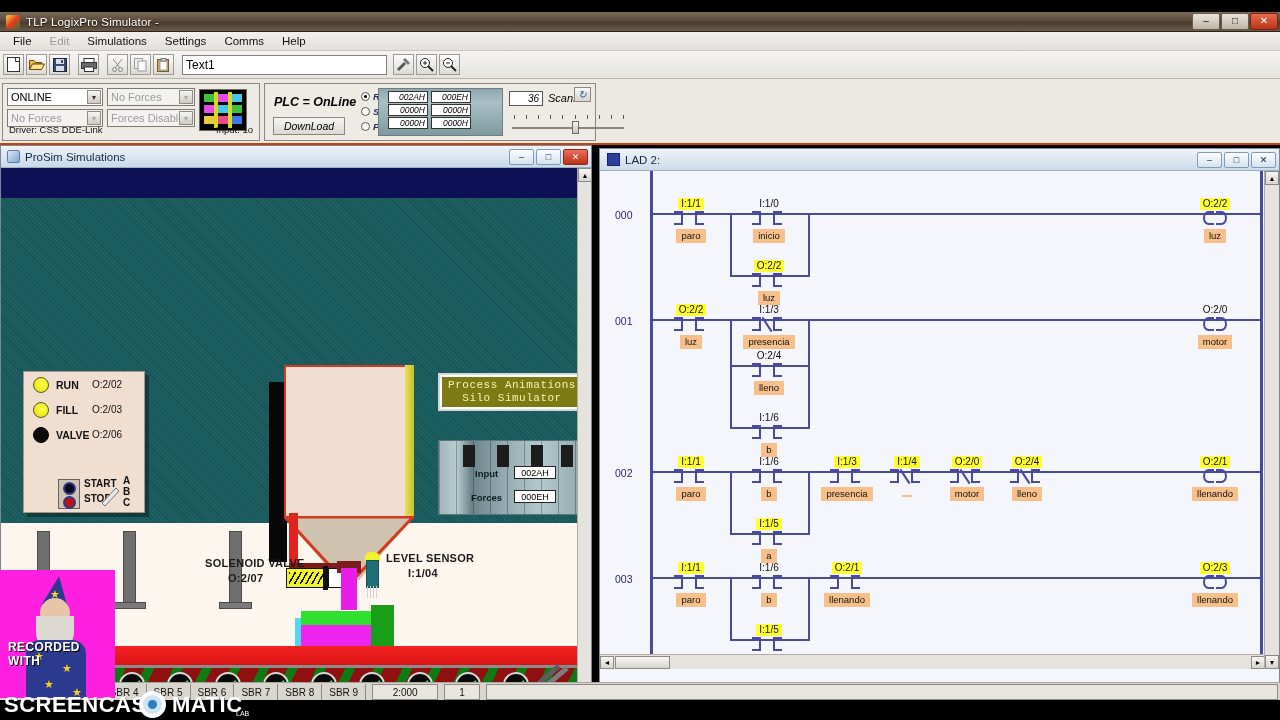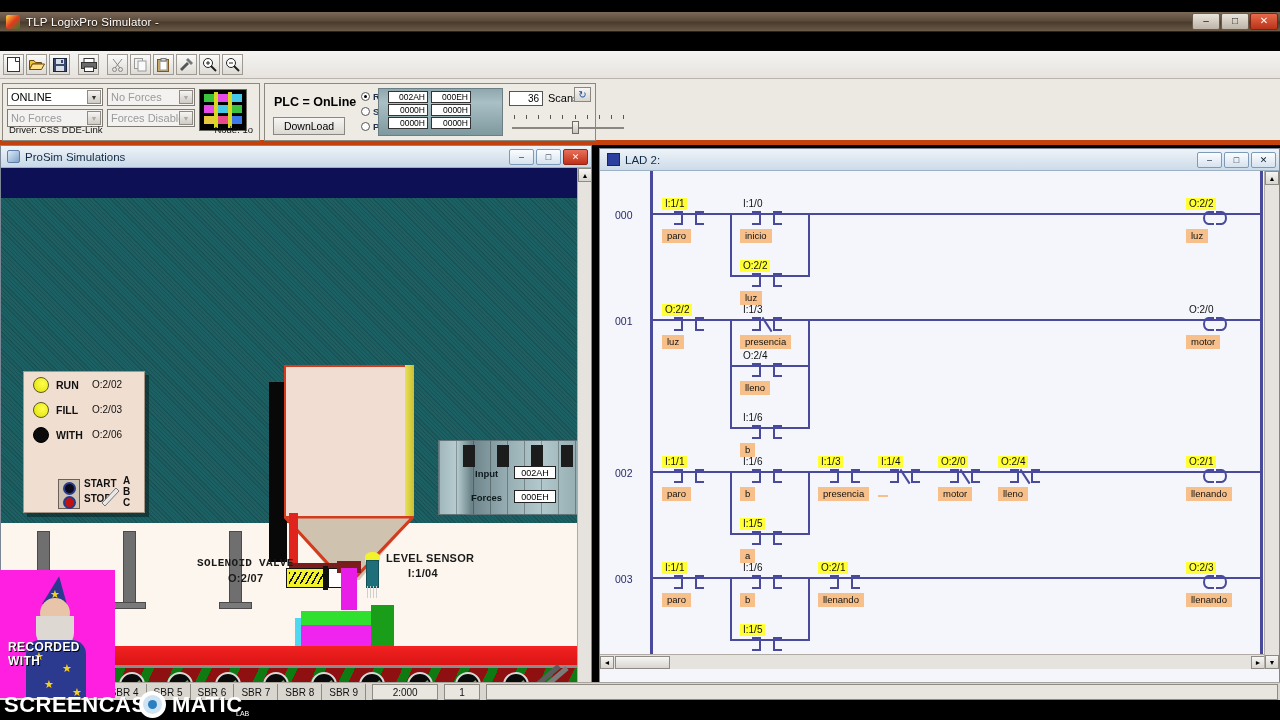--- a/index.html
+++ b/index.html
@@ -56,38 +56,38 @@
     font-size: 12px; color: #333; position: relative; }
   .tsep { width: 6px; }
   .text-field {
     width: 205px; height: 20px; margin-left: 6px; margin-right: 6px;
     border: 1px solid #7f7f7f; background: #fff; font-size: 12px;
     padding: 1px 3px; color: #000; font-family: "Liberation Sans", sans-serif;
   }
 
   
   .ctrlstrip { position: absolute; left:0; top:79px; width:1280px; height:66px;
-    background:#ece9e3; border-bottom:5px solid #c2410c; }
+    background:#ece9e3; border-bottom:2px solid #c2410c; }
   .panel-a { position:absolute; left:2px; top:4px; width:258px; height:58px;
     border:1px solid #8c8880; background:#eeebe5; }
   .sel { position:absolute; height:18px; border:1px solid #7d7a74;
     background:#fff; font-size:11px; color:#000; padding:1px 3px;
     display:flex; align-items:center; }
   .sel .arrow { position:absolute; right:1px; top:1px; width:14px; height:14px;
     background:linear-gradient(to bottom,#f6f5f3,#cfcbc4); border:1px solid #8f8b84;
     display:flex; align-items:center; justify-content:center; font-size:7px; color:#333; }
   .sel.dis { color:#9a9a9a; background:#f3f2f0; }
   .sel.dis .arrow { color:#aaa; }
   .driver-line { position:absolute; left:6px; top:40px; font-size:9.5px; color:#111; }
   .node-line { position:absolute; right:6px; top:40px; font-size:9.5px; color:#111; }
   .ladicon { position:absolute; left:196px; top:5px; width:48px; height:42px;
     background:#000; border:1px solid #6a6760; overflow:hidden; }
 
   .panel-b { position:absolute; left:264px; top:4px; width:332px; height:58px;
-    border:1px solid #8c8880; background:#eeebe5; }
+    border:1px solid #8c8880; background:#eeebe5;font-style:italic; }
   .plc-label { position:absolute; left:9px; top:11px; font-size:12.5px; font-weight:bold; color:#000; }
   .dl-btn { position:absolute; left:8px; top:33px; width:72px; height:18px;
     border:1px solid #8a8680; background:linear-gradient(to bottom,#f7f6f4,#dcd9d3);
     font-size:10.5px; color:#000; display:flex; align-items:center; justify-content:center; }
   .mode-col { position:absolute; left:96px; top:5px; width:46px; }
   .mode-row { display:flex; align-items:center; height:15px; }
   .radio { width:9px; height:9px; border:1px solid #555; border-radius:50%;
     background:#fff; margin-right:3px; position:relative; }
   .radio.on::after { content:''; position:absolute; left:2px; top:2px; width:3px;height:3px;
     border-radius:50%; background:#000; }
@@ -266,21 +266,21 @@
     background:#f4f6fb; overflow:hidden; }
   .rail-l { position:absolute; left:50px; top:0px; width:3px; height:498px; background:#4a4a9c; }
   .rail-r { position:absolute; left:660px; top:0px; width:3px; height:498px; background:#4a4a9c; }
 
   .rung { position:absolute; left:0; width:665px; }
   .rungnum { position:absolute; left:15px; font-size:10.5px; color:#2a2a6a; }
   .wire { position:absolute; background:#4a4a9c; }
   .wire.h { height:2px; }
   .wire.v { width:2px; }
 
-  .elem { position:absolute; width:58px; }
+  .elem { position:absolute; width:58px; text-align:center; }
   .tag { display:inline-block; font-size:10px; color:#111; padding:0 3px; line-height:12px;
     white-space:nowrap; }
   .tag.hl { background:#ffff33; }
   .cmt { display:inline-block; background:#f7c08a; font-size:9.5px; color:#111;
     padding:1px 5px; line-height:12px; white-space:nowrap; margin-top:1px; }
   .contact { height:14px; position:relative; }
   .cbar { position:absolute; top:0; width:2px; height:14px; background:#4a4a9c; }
   .chook { position:absolute; width:7px; height:2px; background:#4a4a9c; }
   .slash { position:absolute; left:20px; top:-1px; width:2px; height:17px; background:#4a4a9c;
     transform:rotate(-33deg); transform-origin:center; }
@@ -349,20 +349,28 @@
   <div class="titlebar">
     <div class="tb-icon"></div>
     <div class="tb-title">TLP LogixPro Simulator  -</div>
     <div class="tb-btns">
       <div class="tb-btn">–</div>
       <div class="tb-btn">□</div>
       <div class="tb-btn close">✕</div>
     </div>
   </div>
 
+  <div class="menubar">
+    <div class="menu-item">File</div>
+    <div class="menu-item disabled">Edit</div>
+    <div class="menu-item">Simulations</div>
+    <div class="menu-item">Settings</div>
+    <div class="menu-item">Comms</div>
+    <div class="menu-item">Help</div>
+  </div>
 
   <div class="toolbar">
     <div class="tbtn">
       <svg width="13" height="15" viewBox="0 0 13 15">
           <rect x="0.5" y="0.5" width="12" height="14" fill="#fff" stroke="#333"></rect>
           <path d="M8.5 0.5 L8.5 4.5 L12.5 4.5" fill="none" stroke="#333"></path>
         </svg>
     </div>
     <div class="tbtn">
       <svg width="16" height="13" viewBox="0 0 16 13">
@@ -400,20 +408,21 @@
           <rect x="4" y="3" width="8" height="10" fill="#fafafa" stroke="#999"></rect>
         </svg>
     </div>
     <div class="tbtn">
       <svg width="13" height="14" viewBox="0 0 13 14">
           <rect x="0.5" y="1.5" width="11" height="12" fill="#c9a86a" stroke="#7a5a20"></rect>
           <rect x="3" y="3" width="7" height="9" fill="#fff" stroke="#999"></rect>
           <rect x="4" y="0.5" width="5" height="2.5" fill="#d8d8d8" stroke="#777"></rect>
         </svg>
     </div>
+    <input class="text-field" value="Text1" style="">
     <div class="tbtn">
       <svg width="15" height="15" viewBox="0 0 15 15">
           <path d="M1 12 L8 5 L10 7 L3 14 Z" fill="#555"></path>
           <path d="M9 1 L14 6 L12 8 L7 3 Z" fill="#777"></path>
         </svg>
     </div>
     <div class="tbtn">
       <svg width="15" height="15" viewBox="0 0 15 15">
           <circle cx="6" cy="6" r="4.5" fill="#fff" stroke="#222"></circle>
           <path d="M9 9 L14 14" stroke="#222" stroke-width="2"></path>
@@ -458,21 +467,21 @@
           <rect x="32" y="4" width="10" height="8" fill="#46c8e8"></rect>
           <rect x="4" y="15" width="10" height="8" fill="#e84ae8"></rect>
           <rect x="18" y="15" width="10" height="8" fill="#46c8e8"></rect>
           <rect x="32" y="15" width="10" height="8" fill="#3cc23c"></rect>
           <rect x="4" y="26" width="10" height="8" fill="#e8c83c"></rect>
           <rect x="18" y="26" width="10" height="8" fill="#e84a8a"></rect>
           <rect x="32" y="26" width="10" height="8" fill="#3c7ae8"></rect>
         </svg>
       </div>
       <div class="driver-line">Driver:  CSS DDE-Link</div>
-      <div class="node-line">Node: 1o</div>
+      <div class="node-line">Input: 1o</div>
     </div>
 
     <div class="panel-b">
       <div class="plc-label">PLC = OnLine</div>
       <div class="dl-btn">DownLoad</div>
 
       <div class="mode-col">
         <div class="mode-row">
           <span class="radio on"></span>
           <span class="mode-txt">RUN</span>
@@ -550,39 +559,45 @@
           <span class="cp-name">RUN</span>
           <span class="cp-addr">O:2/02</span>
         </div>
         <div class="cp-row">
           <span class="lamp on"></span>
           <span class="cp-name">FILL</span>
           <span class="cp-addr">O:2/03</span>
         </div>
         <div class="cp-row">
           <span class="lamp off"></span>
-          <span class="cp-name">WITH</span>
+          <span class="cp-name">VALVE</span>
           <span class="cp-addr">O:2/06</span>
         </div>
         <div class="btnblock">
           <div class="pb blue"></div>
           <div class="pb red"></div>
         </div>
         <div class="ss-lbl" style="left:60px; top:106px;">START</div>
         <div class="ss-lbl" style="left:60px; top:121px;">STOP</div>
         <div class="selsw">
           <svg width="22" height="22" viewBox="0 0 22 22">
               <path d="M2 19 L16 4 L19 7 L5 22 Z" fill="#e8e8e8" stroke="#777"></path>
             </svg>
         </div>
         <div class="ss-lbl" style="left:99px; top:103px;">A</div>
         <div class="ss-lbl" style="left:99px; top:114px;">B</div>
         <div class="ss-lbl" style="left:99px; top:125px;">C</div>
       </div>
 
+      <div class="plaque">
+        <div class="plaque-in">
+          <div class="plaque-txt">Process Animations</div>
+          <div class="plaque-txt">Silo Simulator</div>
+        </div>
+      </div>
 
       <div class="rack">
         <div class="rack-mod" style="left:24px;"></div>
         <div class="rack-mod" style="left:58px;"></div>
         <div class="rack-mod" style="left:92px;"></div>
         <div class="rack-mod" style="left:122px;"></div>
       </div>
       <div class="io-lbl" style="left:474px; top:300px;">Input</div>
       <div class="io-val" style="left:513px; top:298px;">002AH</div>
       <div class="io-lbl" style="left:470px; top:324px;">Forces</div>
@@ -640,21 +655,21 @@
 
       <div class="prox-spark"></div>
       <div class="prox-tip"></div>
       <div class="prox"></div>
 
       <svg class="motor-belt" viewBox="0 0 78 58">
         <path d="M72 4 L16 52" stroke="#7b7b7b" stroke-width="5" fill="none"></path>
         <path d="M64 2 L8 50" stroke="#5d5d5d" stroke-width="5" fill="none"></path>
       </svg>
 
-      <div class="sim-label" style="left:196px; top:389px;font-family:Liberation Mono, monospace;">SOLENOID VALVE</div>
+      <div class="sim-label" style="left:204px; top:389px;">SOLENOID VALVE</div>
       <div class="sim-label" style="left:227px; top:404px;">O:2/07</div>
       <div class="sim-label" style="left:385px; top:384px;">LEVEL SENSOR</div>
       <div class="sim-label" style="left:407px; top:399px;">I:1/04</div>
 
     </div>
 
     <div class="ps-vsb">
       <div class="arr">▲</div>
       <div style="position:absolute;bottom:0;left:0;" class="arr">▼</div>
     </div>

